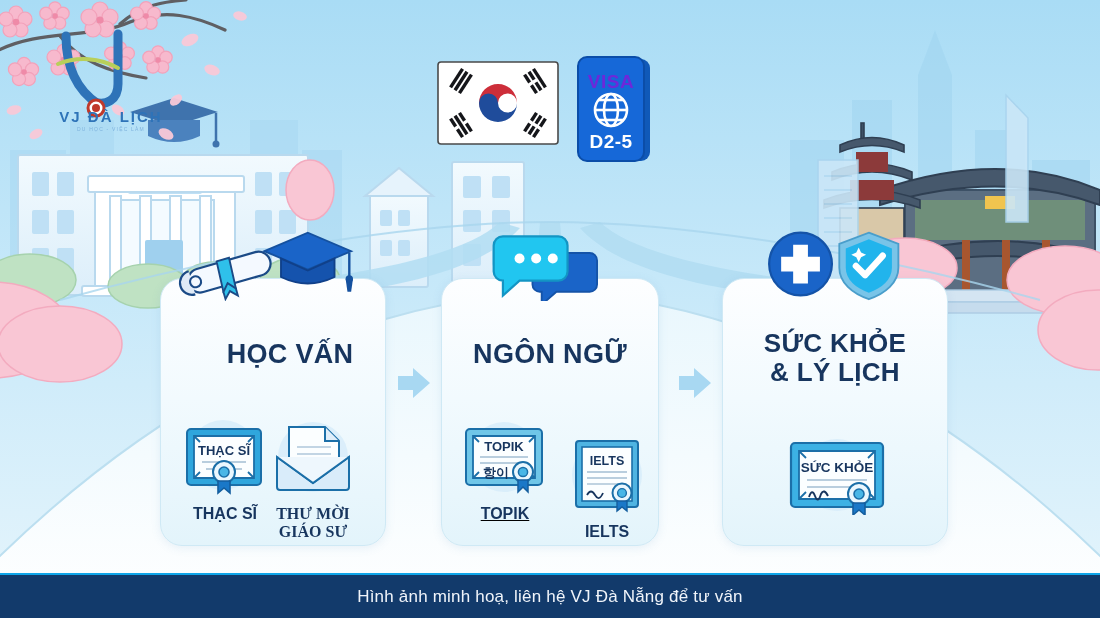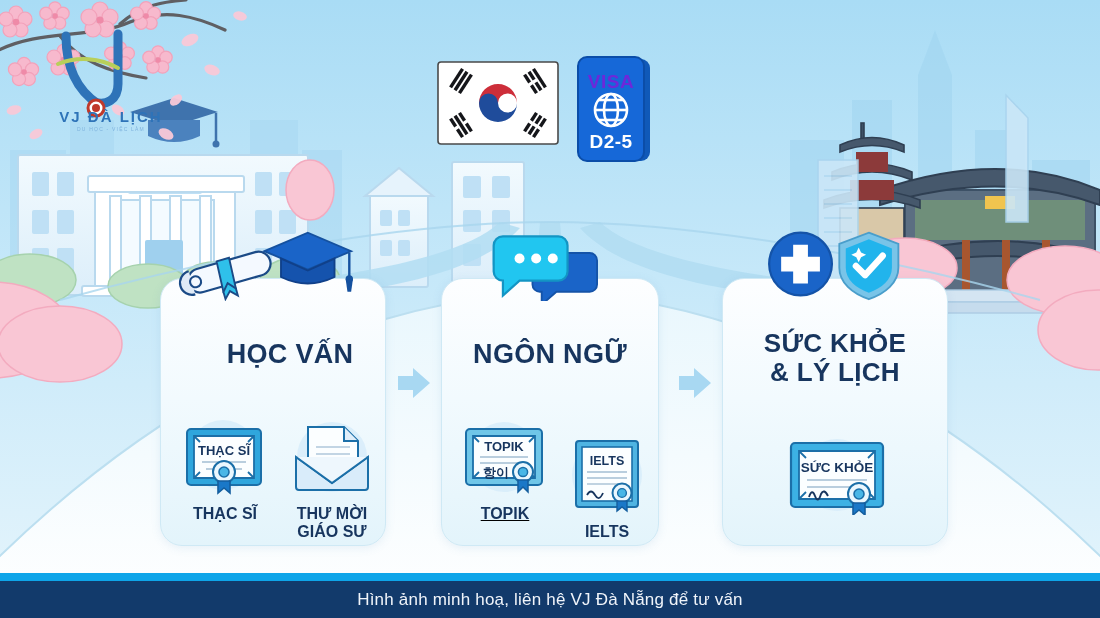--- a/index.html
+++ b/index.html
@@ -65,21 +65,21 @@
   }
 
   
   .arrow { position:absolute; top:366px; width:36px; height:34px; }
   #arrow-1 { left:396px; }
   #arrow-2 { left:677px; }
 
   
   .footer {
     position:absolute; left:0; bottom:0; width:1100px; height:45px;
-    background:#123a6b; border-top:8px solid #0ea5e9;
+    background:#123a6b; border-top:2px solid #0ea5e9;
     display:flex; align-items:center; justify-content:center;
   }
   .footer-text { color:#f0f4fa; font-size:17px; letter-spacing:.2px; }
 </style>
 </head>
 <body>
 
 <div id="stage">
 
   <svg class="bg-svg" viewBox="0 0 1100 618">
@@ -432,21 +432,21 @@
               <line x1="29" y1="45" x2="73" y2="45"></line>
               <line x1="33" y1="52" x2="69" y2="52"></line>
             </g>
           <circle cx="51" cy="55" r="11" fill="#eaf7fe" stroke="#1b6fa8" stroke-width="2"></circle>
           <circle cx="51" cy="55" r="5" fill="#49b6e6" stroke="#1b6fa8" stroke-width="1.6"></circle>
           <path d="M45,64 L45,76 L51,71 L57,76 L57,64 Z" fill="#1a78c8" stroke="#145e9e" stroke-width="1.6"></path>
         </svg>
         <div class="item-label">THẠC SĨ</div>
       </div>
 
-      <div class="item" style="left:117px; width:108px;">
+      <div class="item" style="left:98px; width:108px;font-family:Liberation Serif, serif;">
         <svg viewBox="0 0 108 78" width="108" height="78">
           <circle cx="54" cy="40" r="35" fill="#d4ebfa" opacity=".75"></circle>
           <path d="M30,10 h36 l14,14 v28 h-50 Z" fill="#fbfeff" stroke="#1b6fa8" stroke-width="2"></path>
           <path d="M66,10 v14 h14" fill="#dfeefa" stroke="#1b6fa8" stroke-width="2"></path>
           <g stroke="#c2d5e4" stroke-width="2">
             <line x1="38" y1="30" x2="72" y2="30"></line>
               <line x1="38" y1="37" x2="72" y2="37"></line>
             <line x1="38" y1="44" x2="64" y2="44"></line>
           </g>
           <path d="M18,40 L54,66 L90,40 L90,70 a3,3 0 0 1 -3,3 H21 a3,3 0 0 1 -3,-3 Z" fill="#d9ecfa" stroke="#1b6fa8" stroke-width="2"></path>

